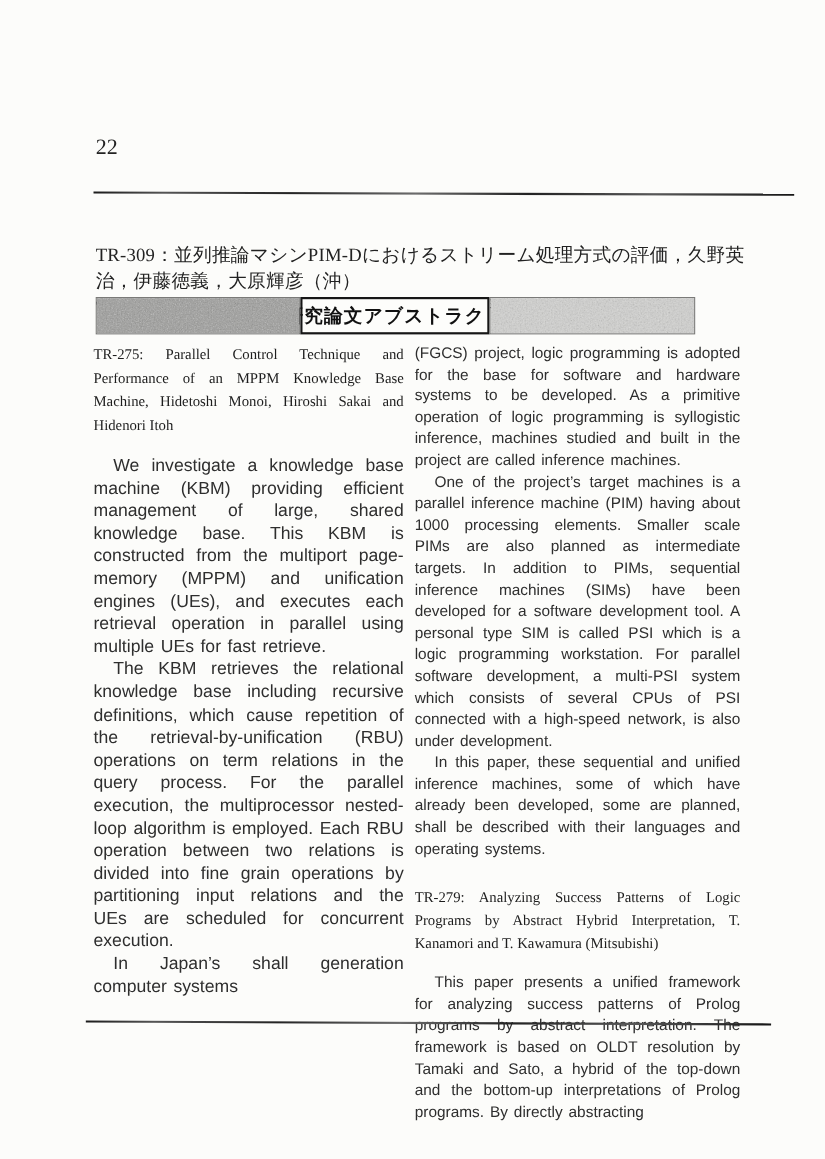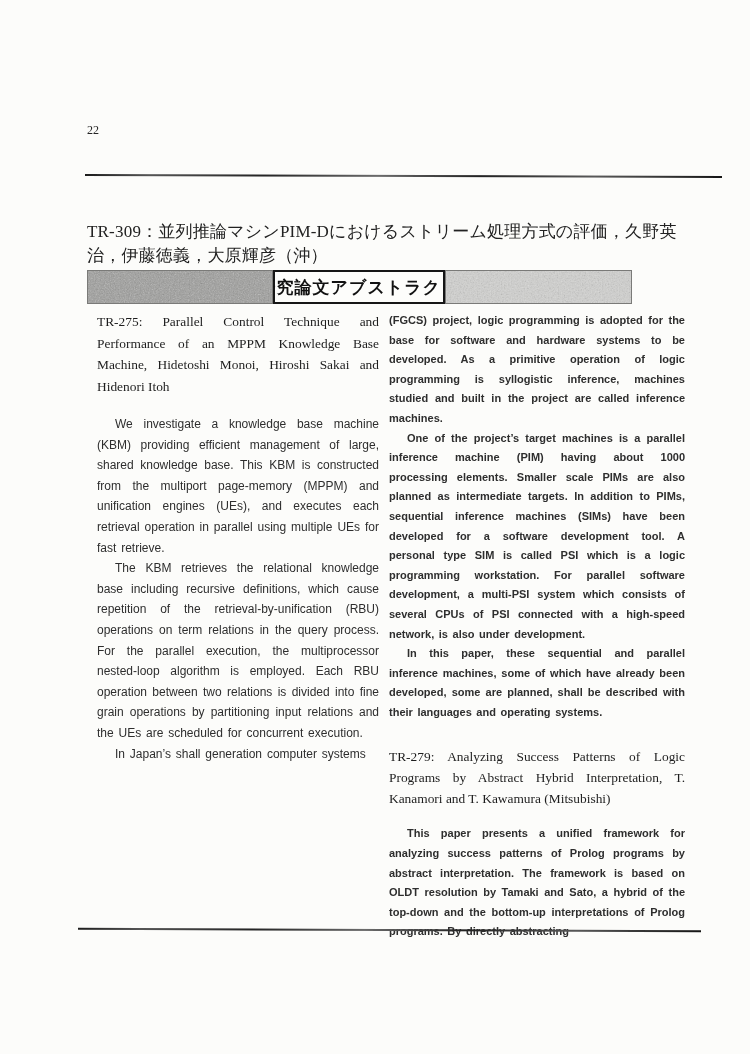--- a/index.html
+++ b/index.html
@@ -14,21 +14,21 @@
     background: #fcfcfa;
     overflow: hidden;
     font-family: "Liberation Sans", sans-serif;
     color: #2b2b2b;
   }
   .page-number {
     position: absolute;
     left: 87px;
     top: 123px;
     font-family: "Liberation Serif", serif;
-    font-size: 12px;
+    font-size: 20px;
     color: #232323;
   }
   .rule {
     position: absolute;
     height: 2px;
     background: linear-gradient(90deg, #1c1c1c 0%, #555 10%, #242424 28%, #6b6b6b 46%, #222 62%, #585858 80%, #151515 100%);
   }
   .rule-top {
     left: 85px;
     top: 175px;
@@ -82,44 +82,43 @@
     color: #111;
     white-space: nowrap;
   }
   .columns {
     position: absolute;
     left: 85px;
     top: 311px;
     width: 588px;
     display: flex;
     gap: 10px;
-    margin-left: 12px;
   }
   .col-left { width: 282px; }
   .col-right { width: 296px; }
   .heading {
     font-family: "Liberation Serif", serif;
     font-size: 13.4px;
     line-height: 21.5px;
     color: #1d1d1d;
     text-align: justify;
     margin: 0 0 17px 0;
   }
   .para {
-    font-size: 12px;
+    font-size: 16px;
     line-height: 20.6px;
     text-align: justify;
     text-indent: 18px;
     word-spacing: 1.5px;
     color: #2e2e2e;
     margin: 0;
   }
   .para.no-indent { text-indent: 0; }
   .heading.mt-block { margin-top: 21px; margin-bottom: 14px; }
-  .col-right .para { font-size: 11px; line-height: 19.6px; font-weight: bold; }
+  .col-right .para { font-size: 14px; line-height: 19.6px; }
   .col-right .heading { line-height: 21px; }
   .col-right .heading.mt-block { margin-top: 24px; margin-bottom: 15px; }
 </style>
 </head>
 <body>
 
 <div class="page">
 
   <div class="page-number">22</div>
 
@@ -161,21 +160,21 @@
     <div class="col col-left">
       <p class="heading">TR-275:  Parallel Control Technique and Performance of an MPPM Knowledge Base Machine, Hidetoshi Monoi, Hiroshi Sakai and Hidenori Itoh</p>
       <p class="para">We investigate a knowledge base machine (KBM) providing efficient management of large, shared knowledge base. This KBM is constructed from the multiport page-memory (MPPM) and unification engines (UEs), and executes each retrieval operation in parallel using multiple UEs for fast retrieve.</p>
       <p class="para">The KBM retrieves the relational knowledge base including recursive definitions, which cause repetition of the retrieval-by-unification (RBU) operations on term relations in the query process. For the parallel execution, the multiprocessor nested-loop algorithm is employed. Each RBU operation between two relations is divided into fine grain operations by partitioning input relations and the UEs are scheduled for concurrent execution.</p>
       <p class="para">In Japan’s shall generation computer systems</p>
     </div>
 
     <div class="col col-right">
       <p class="para no-indent">(FGCS) project, logic programming is adopted for the base for software and hardware systems to be developed. As a primitive operation of logic programming is syllogistic inference, machines studied and built in the project are called inference machines.</p>
       <p class="para">One of the project’s target machines is a parallel inference machine (PIM) having about 1000 processing elements. Smaller scale PIMs are also planned as intermediate targets. In addition to PIMs, sequential inference machines (SIMs) have been developed for a software development tool. A personal type SIM is called PSI which is a logic programming workstation. For parallel software development, a multi-PSI system which consists of several CPUs of PSI connected with a high-speed network, is also under development.</p>
-      <p class="para">In this paper, these sequential and parallel inference machines, some of which have already been developed, some are planned, shall be described with their languages and operating systems.</p>
+      <p class="para">In this paper, these sequential and unified inference machines, some of which have already been developed, some are planned, shall be described with their languages and operating systems.</p>
       <p class="heading mt-block">TR-279:  Analyzing Success Patterns of Logic Programs by Abstract Hybrid Interpretation, T. Kanamori and T. Kawamura (Mitsubishi)</p>
       <p class="para">This paper presents a unified framework for analyzing success patterns of Prolog programs by abstract interpretation. The framework is based on OLDT resolution by Tamaki and Sato, a hybrid of the top-down and the bottom-up interpretations of Prolog programs. By directly abstracting</p>
     </div>
 
   </div>
 
   <div class="rule rule-bottom"></div>
 
 </div>
 

